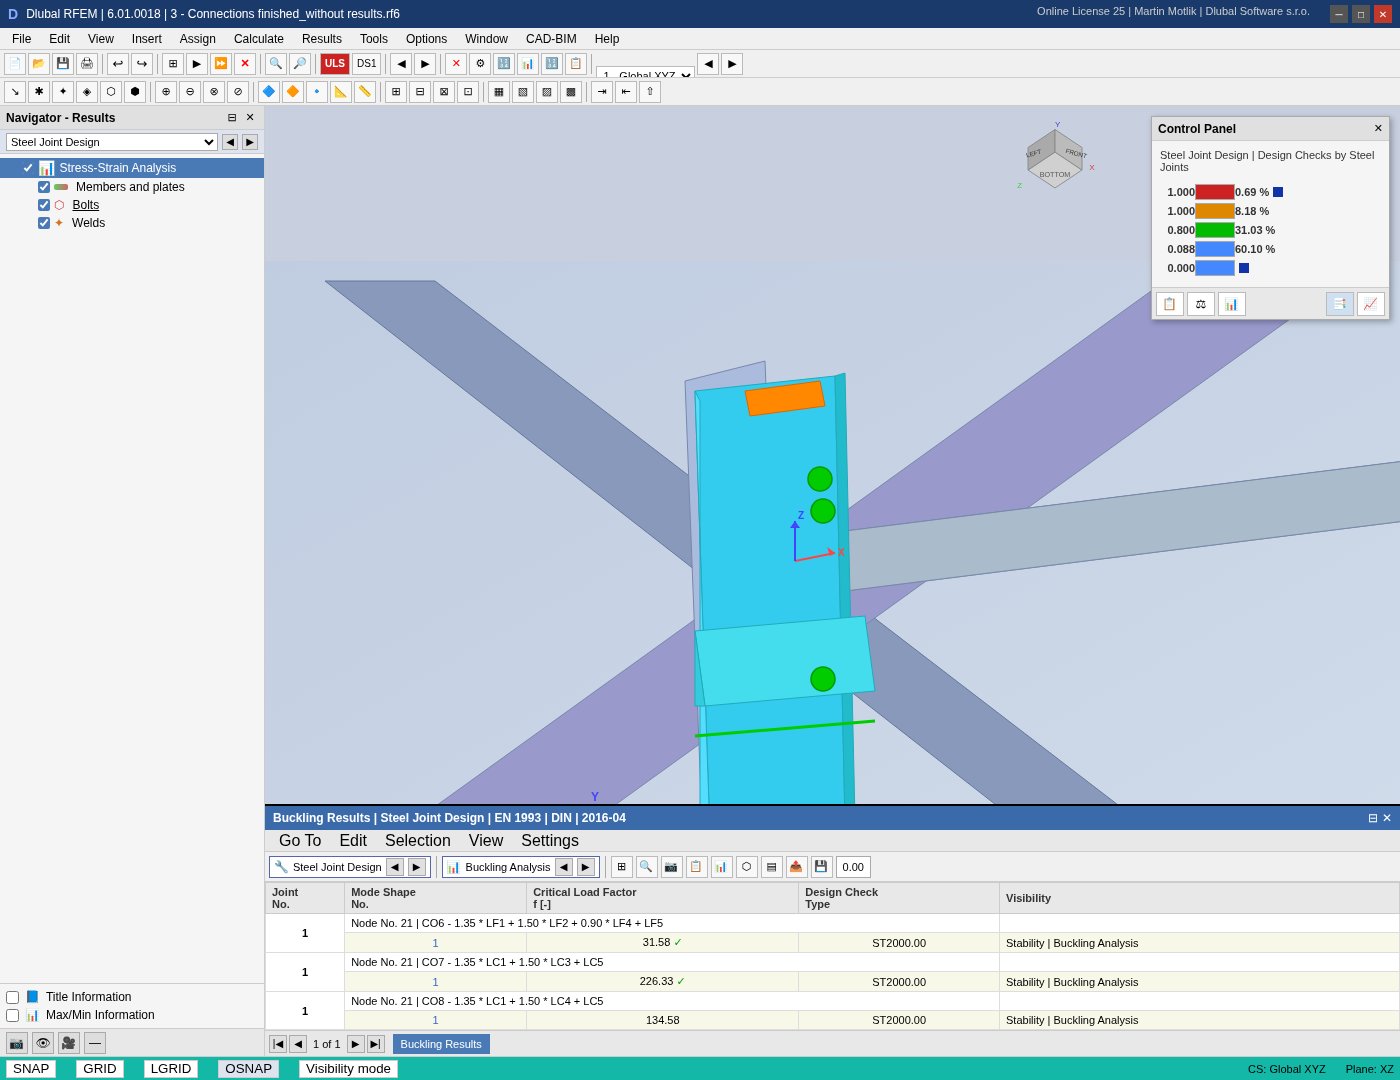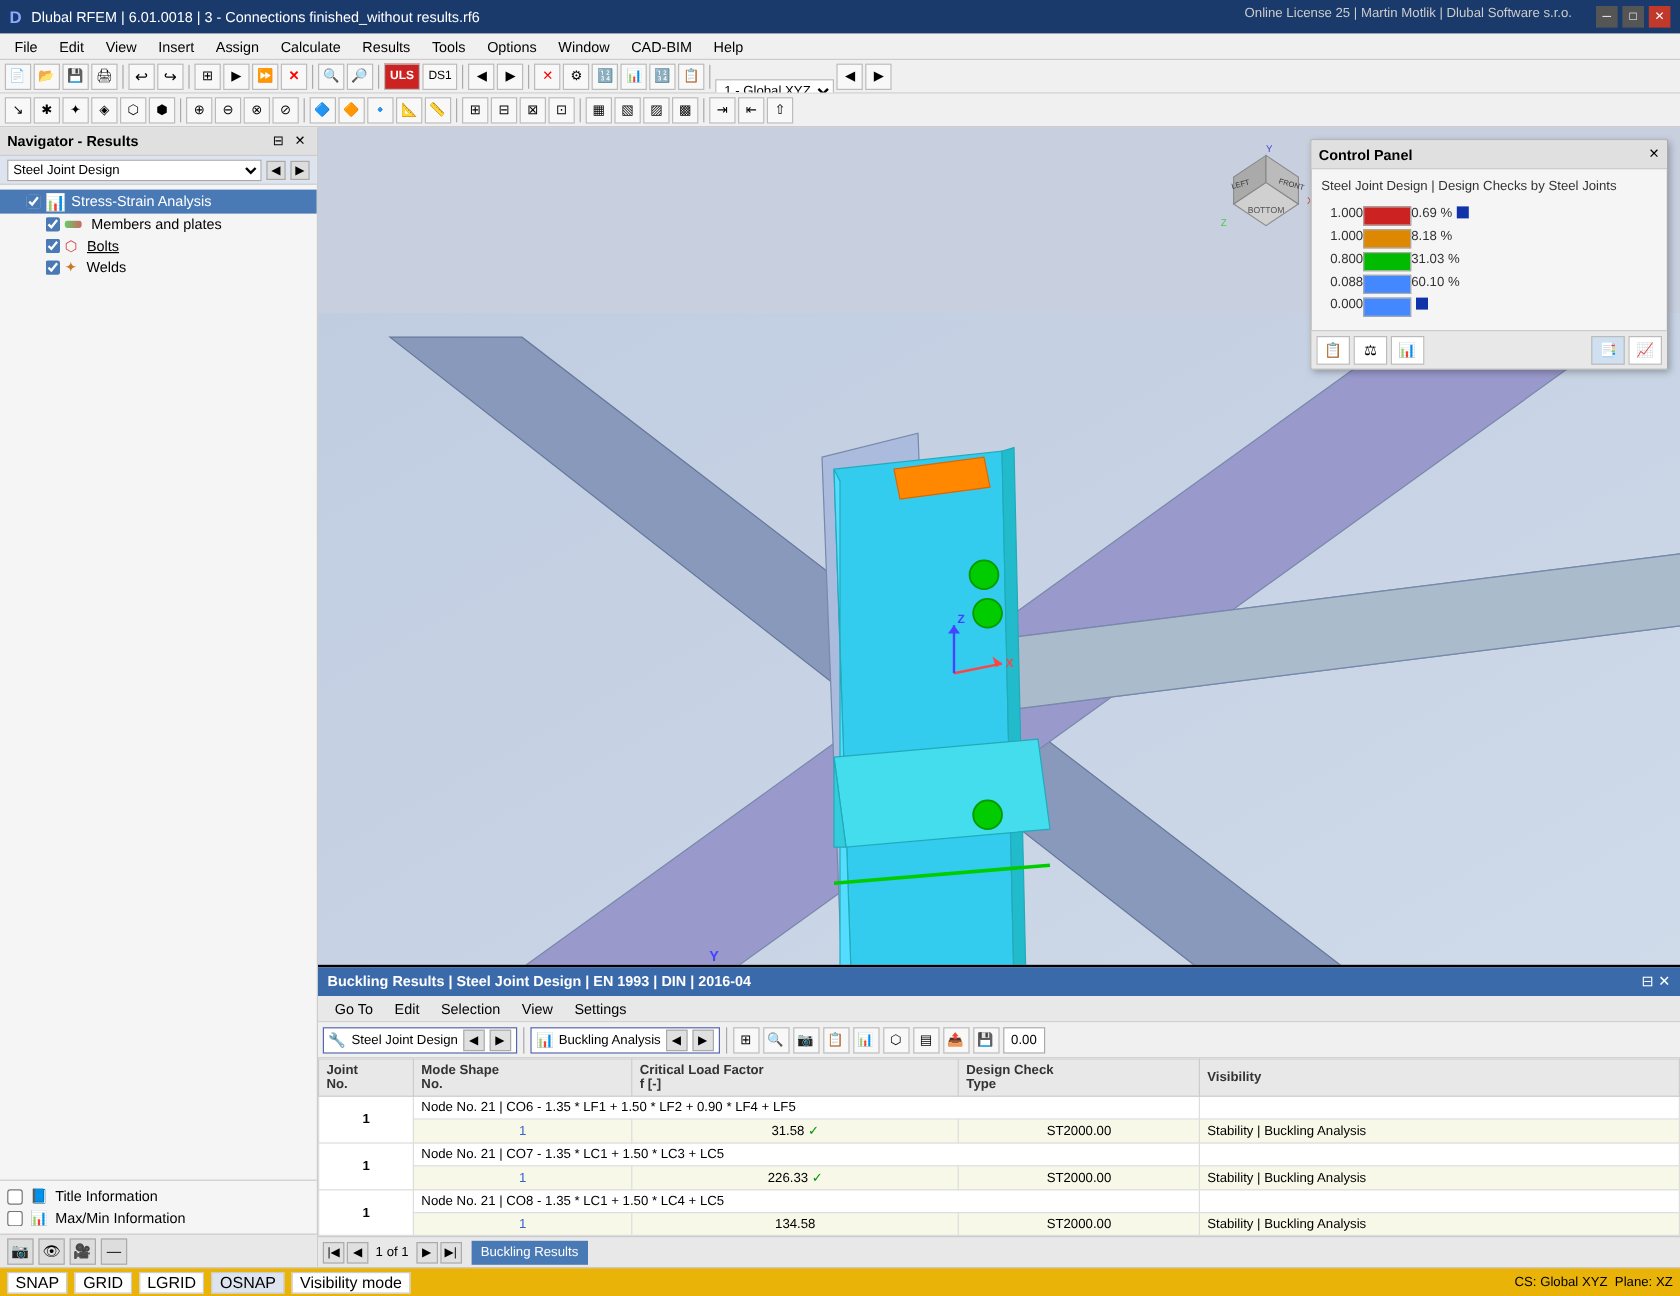--- a/index.html
+++ b/index.html
@@ -40,42 +40,42 @@
     .nav-checkbox { width: 12px; height: 12px; accent-color: #4a7ab5; }
 
     
     #left-bottom { border-top: 1px solid #ccc; padding: 4px 6px; }
     .lb-item { display: flex; align-items: center; gap: 6px; padding: 2px 0; font-size: 12px; }
 
     
     #model-svg { position: absolute; top: 0; left: 0; width: 100%; height: 100%; }
 
     
-    #control-panel { position: absolute; top: 10px; right: 10px; width: 298px; background: #f5f5f5; border: 1px solid #aaa; box-shadow: 2px 2px 6px rgba(0,0,0,0.3); }
+    #control-panel { position: absolute; top: 10px; right: 10px; width: 239px; background: #f5f5f5; border: 1px solid #aaa; box-shadow: 2px 2px 6px rgba(0,0,0,0.3); }
     #cp-header { height: 24px; background: #e0e0e0; border-bottom: 1px solid #ccc; display: flex; align-items: center; padding: 0 6px; font-size: 12px; font-weight: bold; }
     #cp-content { padding: 8px; }
     #cp-title { font-size: 11px; margin-bottom: 8px; color: #333; }
-    .legend-bar { display: flex; margin: 3px 0; gap: 0; font-size: 11px; }
+    .legend-bar { display: flex; align-items: center; margin: 3px 0; gap: 0; font-size: 11px; font-weight: bold; }
     .legend-color { width: 40px; height: 16px; border: 1px solid #aaa; }
     .legend-val { width: 35px; text-align: right; font-size: 11px; color: #333; }
     .legend-pct { font-size: 11px; color: #333; }
 
     
     #nav-cube { position: absolute; top: 10px; right: 305px; width: 100px; height: 100px; }
     #nav-cube svg { width: 100%; height: 100%; }
 
     
     #cp-toolbar { height: 32px; background: #e8e8e8; border-top: 1px solid #ccc; display: flex; align-items: center; padding: 0 4px; gap: 3px; }
     .cp-tb-btn { height: 24px; width: 28px; background: white; border: 1px solid #bbb; cursor: pointer; display: flex; align-items: center; justify-content: center; font-size: 12px; }
     #bottom-header { height: 24px; background: #3a6aaa; color: white; display: flex; align-items: center; padding: 0 8px; font-size: 12px; font-weight: bold; justify-content: space-between; }
     #bottom-header-controls { display: flex; gap: 4px; }
     .bh-btn { background: none; border: none; color: white; cursor: pointer; font-size: 12px; }
 
     #bottom-menubar { height: 22px; background: #e8e8e8; border-bottom: 1px solid #ccc; display: flex; align-items: center; padding: 0 6px; gap: 2px; }
-    .bm-item { padding: 2px 8px; font-size: 12px; cursor: pointer; }
+    .bm-item { padding: 2px 8px; font-size: 16px; cursor: pointer; }
 
     #bottom-toolbar { height: 30px; background: #f0f0f0; border-bottom: 1px solid #ccc; display: flex; align-items: center; padding: 0 4px; gap: 3px; }
     .bt-dropdown { height: 22px; border: 1px solid #5566aa; background: white; font-size: 11px; display: flex; align-items: center; padding: 0 4px; gap: 4px; min-width: 140px; }
     .bt-nav-btn { width: 18px; height: 18px; background: #e0e0e0; border: 1px solid #aaa; cursor: pointer; display: flex; align-items: center; justify-content: center; font-size: 10px; }
     .bt-sep { width: 1px; height: 22px; background: #aaa; margin: 0 2px; }
 
     
     #results-table { width: 100%; border-collapse: collapse; font-size: 11px; }
     #results-table th { background: #e8e8e8; border: 1px solid #ccc; padding: 3px 6px; text-align: left; font-size: 11px; font-weight: bold; color: #333; }
     #results-table td { border: 1px solid #ddd; padding: 3px 6px; font-size: 11px; }
@@ -538,21 +538,21 @@
             <button class="pg-btn">▶|</button>
           </div>
           <div style="height:20px;background:#4a7ab5;color:white;padding:0 8px;display:flex;align-items:center;font-size:11px;margin-left:4px;">
             <span>Buckling Results</span>
           </div>
         </div>
       </div>
     </div>
   </div>
 
-  <div id="status-bar" style="height:24px;background:#eab308;border-top:1px solid #ccc;display:flex;align-items:center;padding:0 6px;gap:6px;font-size:11px;">
+  <div id="status-bar" style="height:24px;background:#14b8a6;border-top:1px solid #ccc;display:flex;align-items:center;padding:0 6px;gap:20px;font-size:11px;">
     <button class="status-item">SNAP</button>
     <button class="status-item">GRID</button>
     <button class="status-item">LGRID</button>
     <button class="status-item active">OSNAP</button>
     <button class="status-item">Visibility mode</button>
     <div style="flex:1;"></div>
     <span>CS: Global XYZ</span>
     <span>Plane: XZ</span>
   </div>
 </div>

